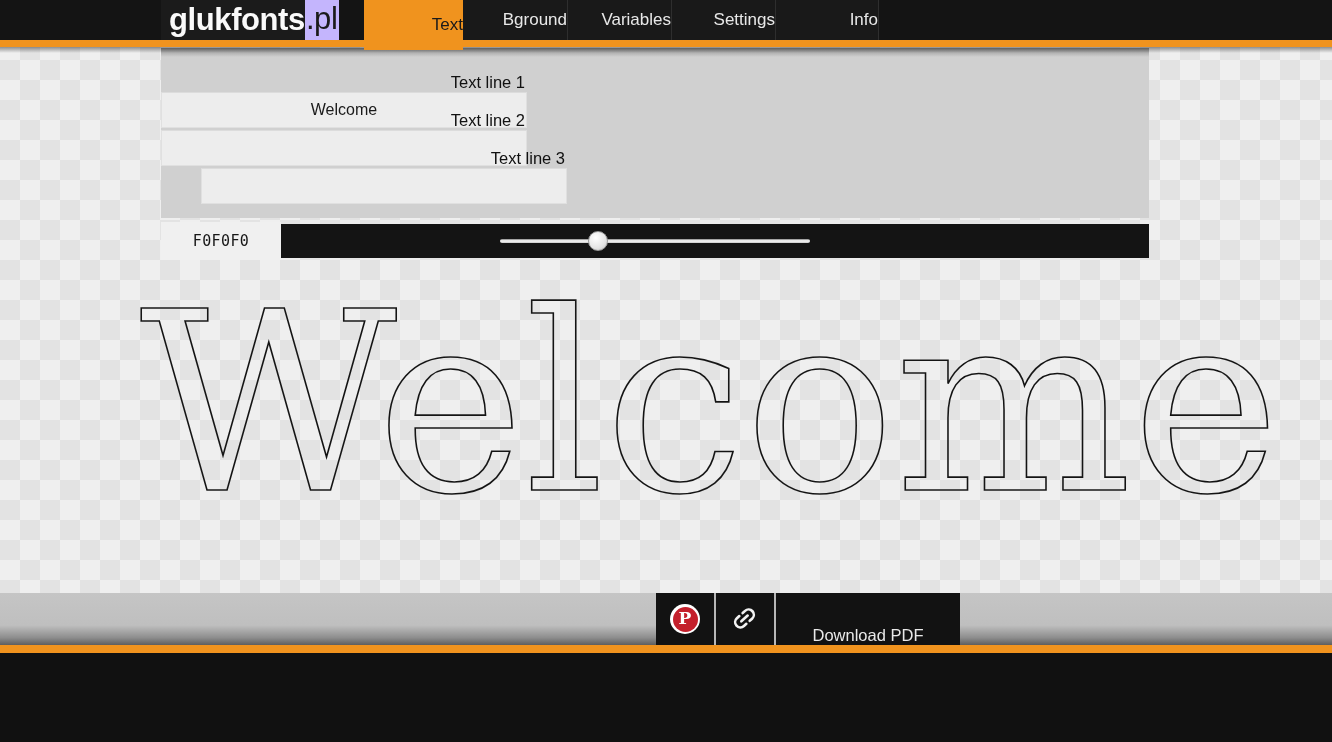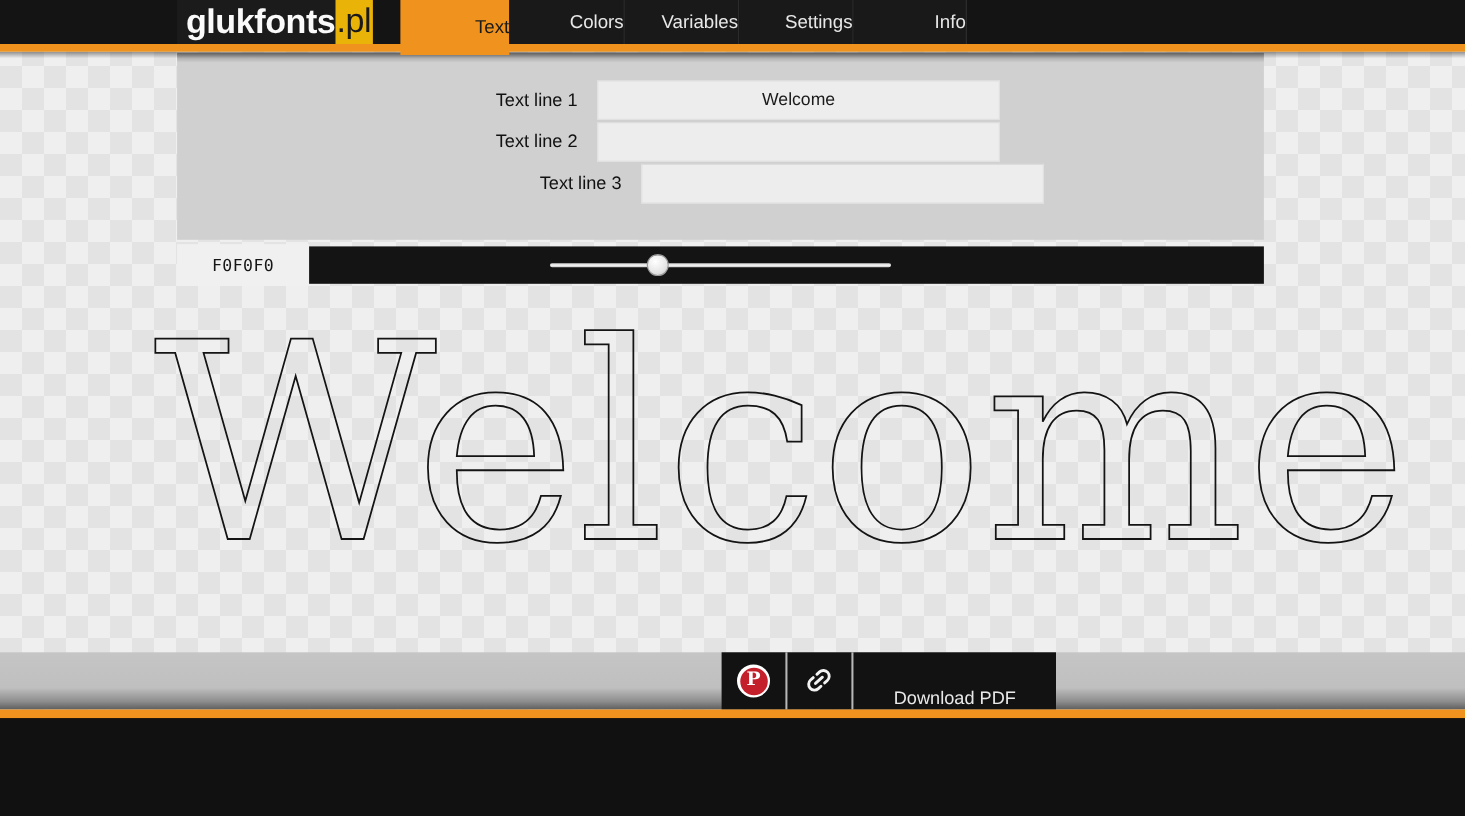--- a/index.html
+++ b/index.html
@@ -72,21 +72,21 @@
   }
   .logo-main {
     font-size: 31px;
     color: #fafafa;
     letter-spacing: -0.4px;
     font-weight: 700;
   }
   .logo-tld {
     font-size: 31px;
     color: #1a1a1a;
-    background: #eab308;
+    background: #c4b5fd;
     padding: 0 2px 2px 1px;
     line-height: 38px;
     letter-spacing: -0.4px;
   }
 
   .nav {
     position: absolute;
     left: 364px; top: 0;
     height: 40px;
     display: flex;
@@ -136,23 +136,23 @@
     width: 988px;
     height: 9px;
     background: linear-gradient(180deg, rgba(0,0,0,0.32), rgba(0,0,0,0));
     z-index: 21;
     pointer-events: none;
   }
 
   .form-row {
     position: absolute;
     display: flex;
-    align-items: center;
     left: 0;
     width: 988px;
+    flex-direction: column;
   }
   .form-row.r1 { top: 25px; }
   .form-row.r2 { top: 63px; }
   .form-row.r3 { top: 101px; padding-left: 40px; }
 
   .form-label {
     width: 382px;
     text-align: right;
     padding-right: 18px;
     font-size: 16.5px;
@@ -361,21 +361,21 @@
   <div class="logo">
     <span class="logo-main">glukfonts</span>
     <span class="logo-tld">.pl</span>
   </div>
 
   <div class="nav">
     <div class="nav-item active w-text">
       <span>Text</span>
     </div>
     <div class="nav-item w-colors">
-      <span>Colors</span>
+      <span>Bground</span>
     </div>
     <div class="nav-item w-vars">
       <span>Variables</span>
     </div>
     <div class="nav-item w-settings">
       <span>Settings</span>
     </div>
     <div class="nav-item w-info">
       <span>Info</span>
     </div>

